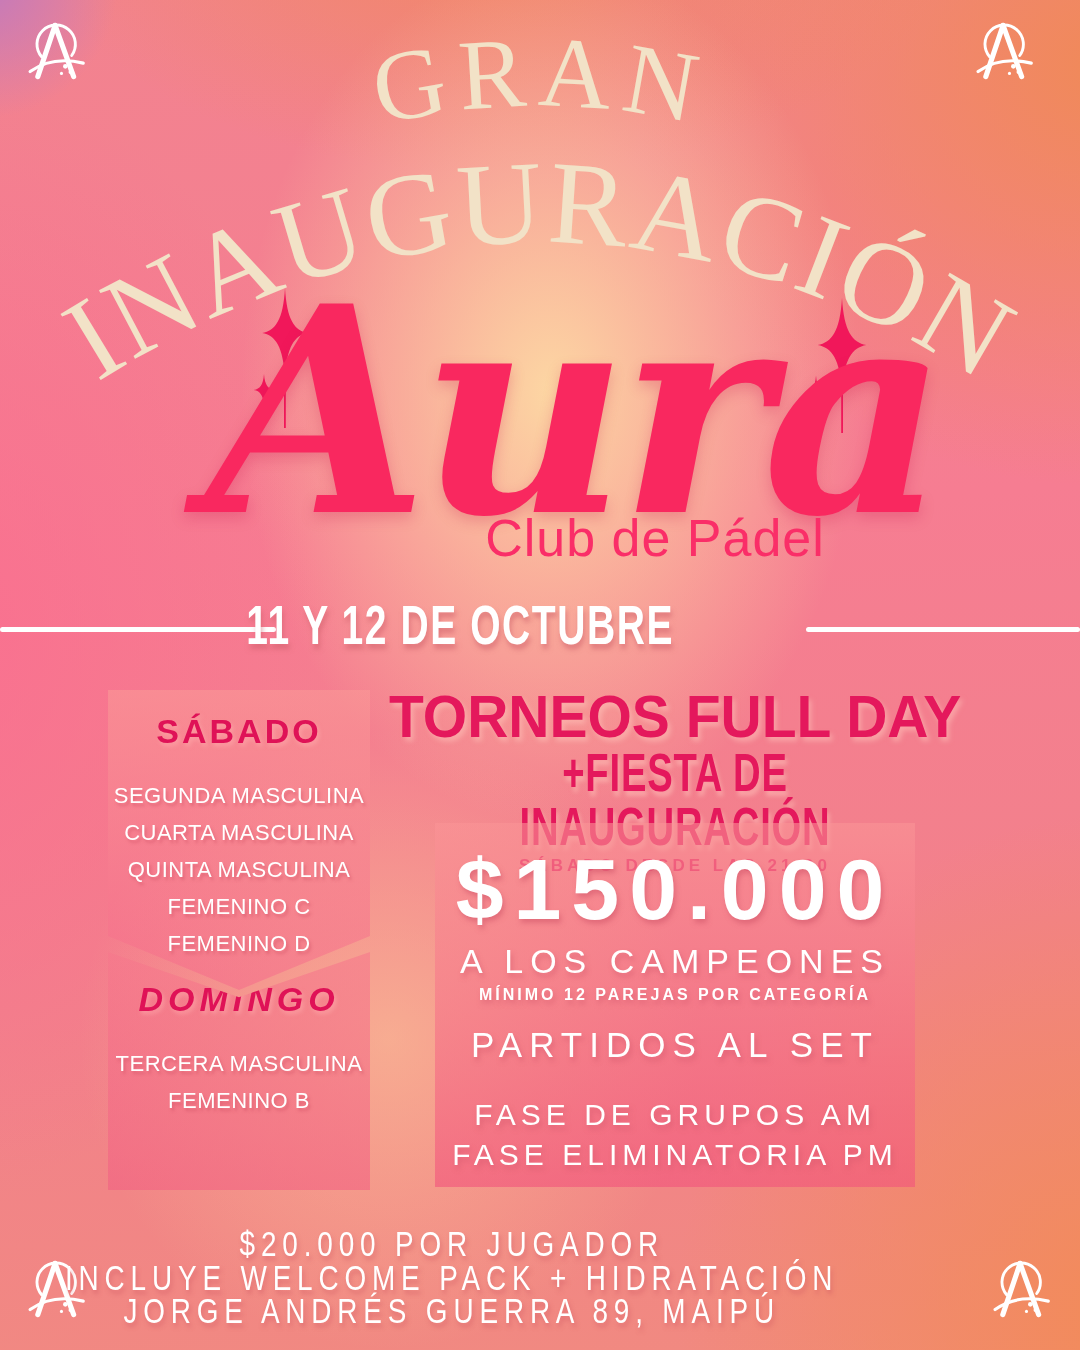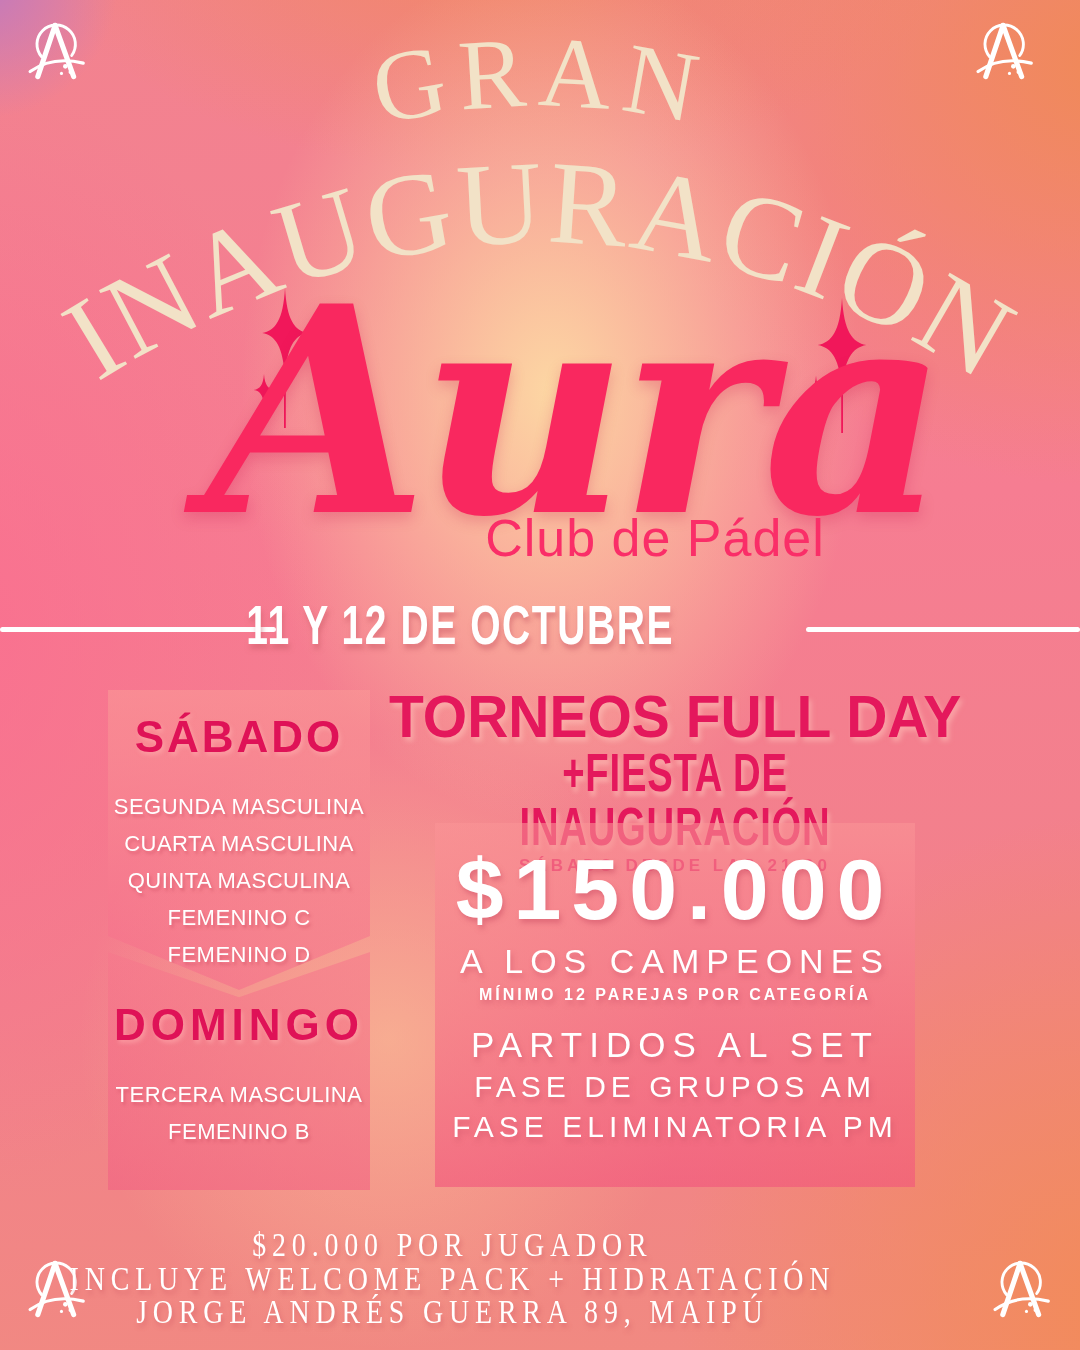--- a/index.html
+++ b/index.html
@@ -58,25 +58,25 @@
     top:690px;height:300px;
     background:linear-gradient(180deg, rgba(250,152,150,0.62), rgba(245,105,138,0.55));
     clip-path:polygon(0 0,100% 0,100% 82%,50% 100%,0 82%);
   }
   .panel-sun{
     top:952px;height:238px;
     background:linear-gradient(180deg, rgba(246,120,140,0.6), rgba(242,95,130,0.58));
     clip-path:polygon(0 0,50% 19%,100% 0,100% 100%,0 100%);
   }
   .panel-title{
-    font-size:44px;font-weight:800;color:#df1257;letter-spacing:3px;
+    font-size:34px;font-weight:800;color:#df1257;letter-spacing:3px;
     text-align:center;text-shadow:2px 3px 4px rgba(255,175,175,0.55);
   }
   .panel-sat .panel-title{margin-top:22px;}
-  .panel-sun .panel-title{margin-top:48px;letter-spacing:5px;}
+  .panel-sun .panel-title{margin-top:28px;letter-spacing:5px;font-style:italic;}
   .panel-items{margin-top:26px;}
   .panel-sun .panel-items{}
   .panel-item{
     font-size:22px;line-height:37px;text-align:center;letter-spacing:0.5px;
     text-shadow:2px 3px 3px rgba(210,80,100,0.5);
   }
 
   
   .headline-block{left:360px;top:686px;width:630px;color:#e4185c;}
   .headline{font-size:60px;line-height:62px;font-weight:800;text-align:center;
@@ -93,26 +93,26 @@
     left:435px;top:823px;width:480px;height:364px;
     background:linear-gradient(180deg, rgba(250,148,150,0.6), rgba(242,84,124,0.62));
     color:#ffffff;text-align:center;
     text-shadow:2px 4px 5px rgba(210,85,105,0.55);
   }
   .prize-amount{margin-top:16px;font-size:86px;line-height:100px;font-weight:700;
     letter-spacing:10px;font-family:"Liberation Sans", sans-serif;}
   .prize-recipient{font-size:34px;line-height:44px;letter-spacing:7px;}
   .prize-condition{font-size:16px;line-height:24px;font-weight:700;letter-spacing:3px;}
   .match-format{margin-top:16px;font-size:35px;line-height:44px;letter-spacing:7px;}
-  .phases{}
+  .phases{margin-top:28px;}
   .phase-line{font-size:30px;line-height:40px;letter-spacing:5px;}
 
   
   .footer-block{left:0;top:1228px;width:904px;color:#ffffff;text-align:center;
-    text-shadow:2px 3px 4px rgba(210,90,100,0.5);font-family:Liberation Serif, serif;}
+    text-shadow:2px 3px 4px rgba(210,90,100,0.5);}
   .footer-line{font-size:31px;line-height:33.5px;}
   .footer-line .condensed{transform:scale(0.9,1.12);letter-spacing:6.5px;}
 
   .corner-logo{position:absolute;}
   .sparkles{left:0;top:0;pointer-events:none;}
 </style>
 </head>
 <body>
 
 <svg width="0" height="0" style="position:absolute" aria-hidden="true">

